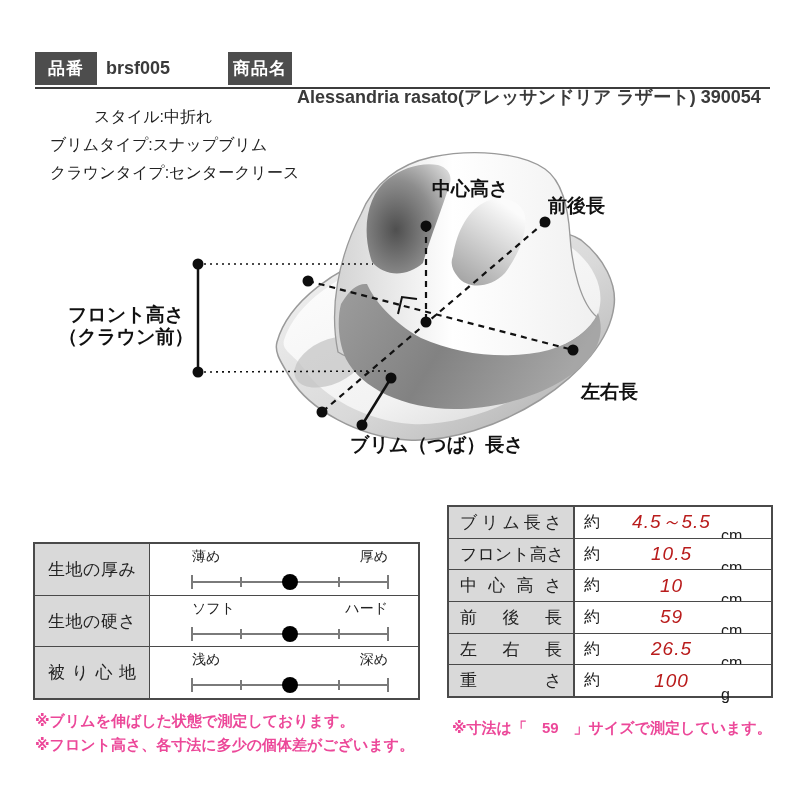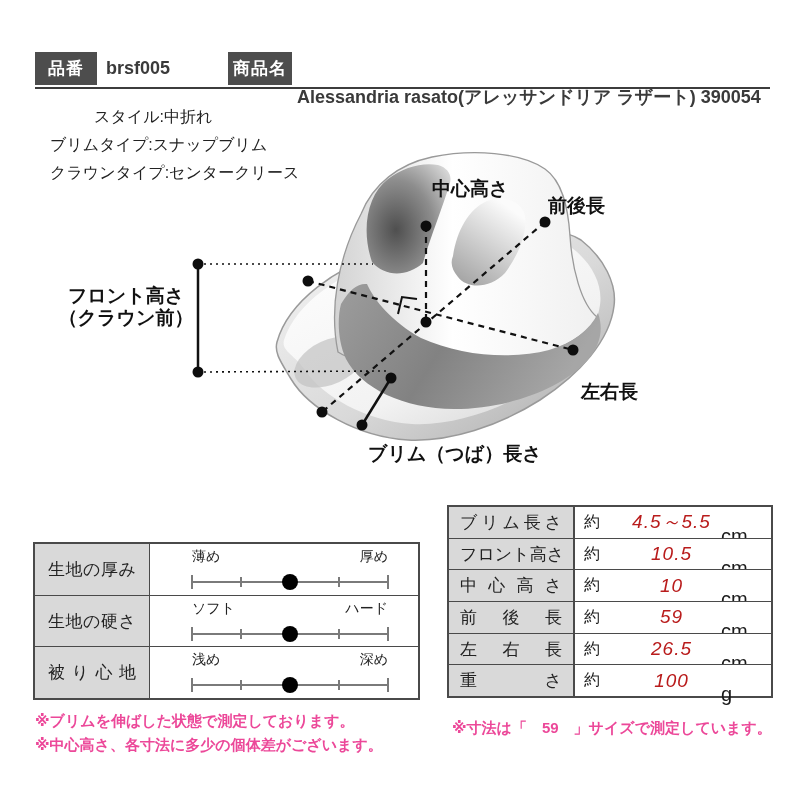--- a/index.html
+++ b/index.html
@@ -21,22 +21,22 @@
   
   .detail{position:absolute;left:50px;font-size:16px;color:#222;white-space:nowrap;}
   .d0{top:107px;margin-left:44px;} .d1{top:135px;} .d2{top:163px;}
 
   
   .diagram-svg{position:absolute;left:0;top:0;}
   .dlabel{position:absolute;font-weight:700;font-size:19px;color:#111;white-space:nowrap;}
   .lab-center{left:432px;top:176px;}
   .lab-frontback{left:548px;top:193px;}
   .lab-leftright{left:581px;top:379px;}
-  .lab-brimlen{left:368px;top:432px;margin-top:9px;}
-  .lab-frontheight{left:55px;top:285px;width:142px;text-align:center;line-height:22px;}
+  .lab-brimlen{left:350px;top:432px;}
+  .lab-frontheight{left:55px;top:304px;width:142px;text-align:center;line-height:22px;}
 
   
   .attr-table{position:absolute;left:33px;top:542px;width:387px;height:158px;
               border:2px solid #4a4a4a;display:flex;flex-direction:column;box-sizing:border-box;}
   .attr-row{flex:1;display:flex;min-height:0;}
   .attr-row + .attr-row{border-top:1.5px solid #4a4a4a;}
   .attr-label{width:115px;background:#d9d9d9;border-right:1.5px solid #4a4a4a;
               display:flex;align-items:center;font-size:17px;color:#222;box-sizing:border-box;}
   .attr-label .char-justify{width:100%;padding:0 13px;}
   .attr-slider{flex:1;position:relative;background:#fff;}
@@ -55,21 +55,21 @@
   .spec-table{position:absolute;left:447px;top:505px;width:326px;height:193px;
               border:2px solid #4a4a4a;display:flex;flex-direction:column;box-sizing:border-box;}
   .spec-row{flex:1;display:flex;min-height:0;}
   .spec-row + .spec-row{border-top:1.5px solid #4a4a4a;}
   .spec-label{width:126px;background:#d9d9d9;border-right:2px solid #4a4a4a;
               display:flex;align-items:center;font-size:17px;color:#222;box-sizing:border-box;}
   .spec-label .char-justify{width:100%;padding:0 11px;}
   .spec-meas{flex:1;display:flex;align-items:center;background:#fff;}
   .approx{width:38px;padding-left:9px;font-size:16px;}
   .val{flex:1;text-align:center;font-size:19px;letter-spacing:1px;color:#b91c1c;font-style:italic;}
-  .unit{width:50px;font-size:20px;margin-top:28px;}
+  .unit{width:50px;font-size:16px;margin-top:28px;}
 
   
   .note{position:absolute;font-size:15px;color:#ec4899;white-space:nowrap;font-weight:bold;}
   .n0{left:35px;top:712px;}
   .n1{left:35px;top:736px;}
   .n2{left:452px;top:719px;}
 
   .char-justify{display:flex;justify-content:space-between;}
 </style>
 </head>
@@ -339,16 +339,16 @@
       </div>
       <div class="spec-meas">
         <span class="approx">約</span>
         <span class="val">100</span>
         <span class="unit">g</span>
       </div>
     </div>
   </div>
 
   <div class="note n0">※ブリムを伸ばした状態で測定しております。</div>
-  <div class="note n1">※中心高さ、各寸法に多少の個体差がございます。</div>
+  <div class="note n1">※フロント高さ、各寸法に多少の個体差がございます。</div>
   <div class="note n2">※寸法は「　59　」サイズで測定しています。</div>
 
 </div>
 
 </body></html>

